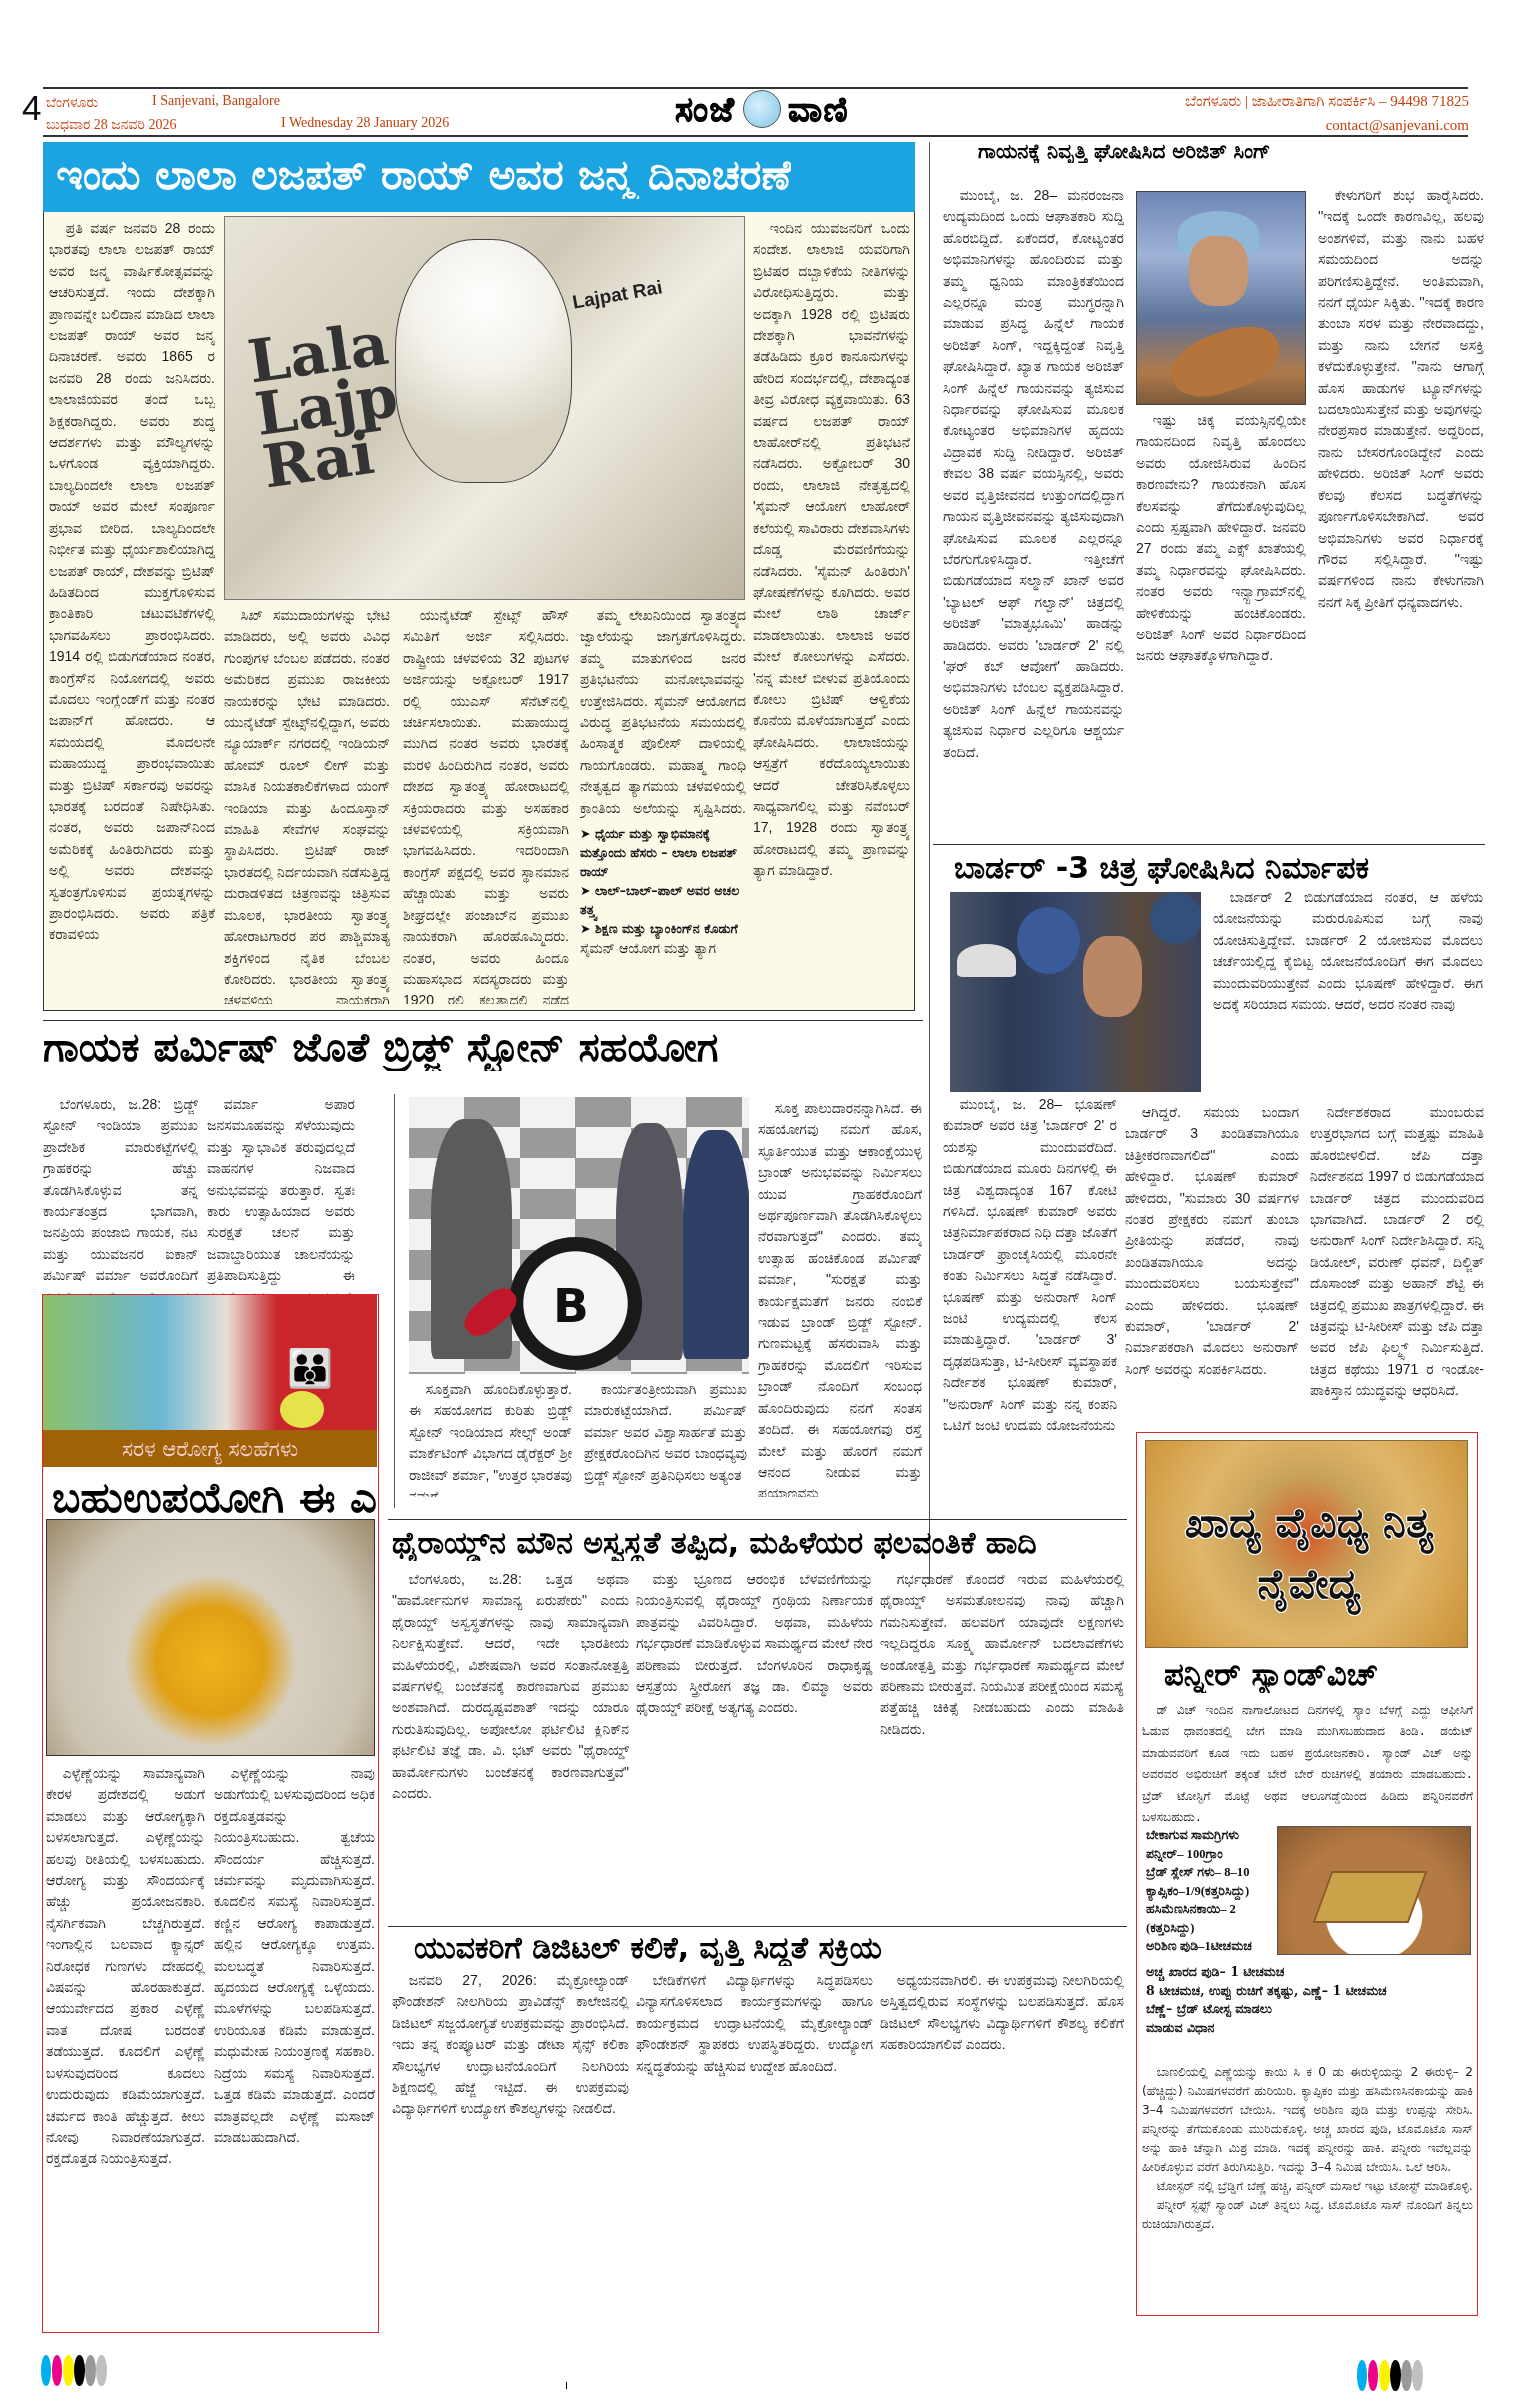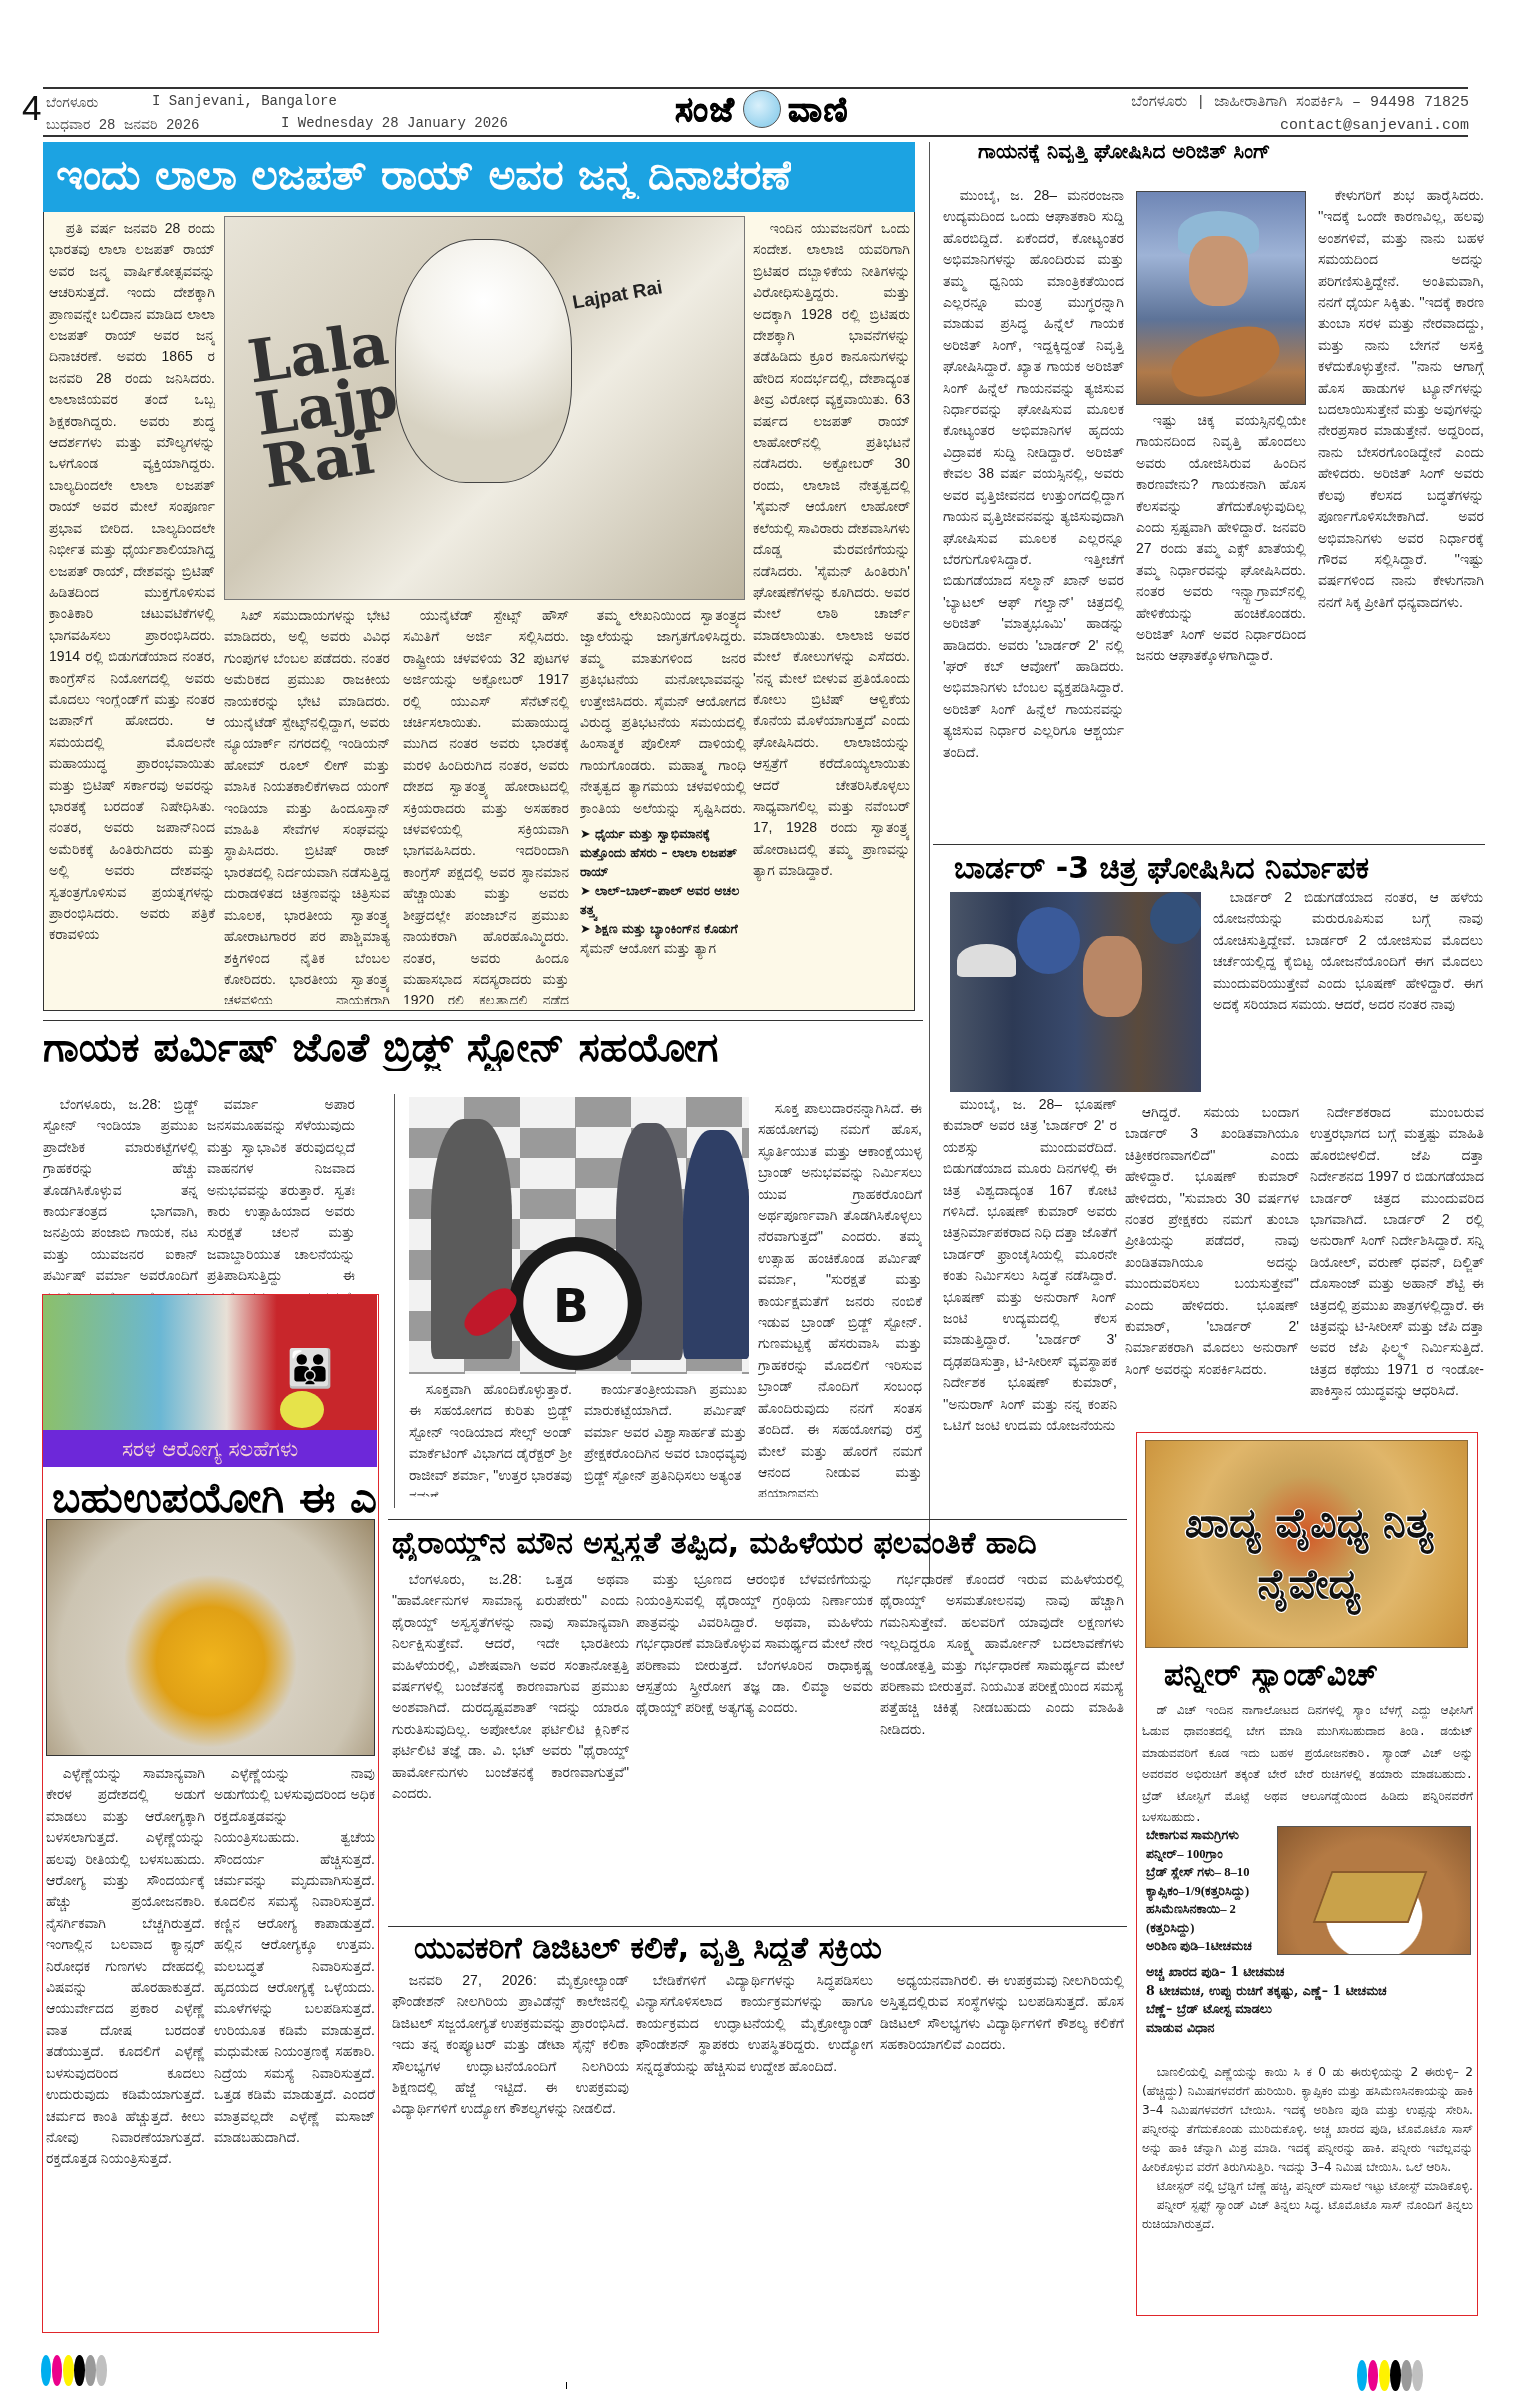--- a/index.html
+++ b/index.html
@@ -1,20 +1,20 @@
 <!DOCTYPE html>
 <html style="font-size:12px"><head>
 <meta charset="utf-8">
 <style>
 *{box-sizing:border-box;margin:0;padding:0}
 html,body{width:1528px;height:2401px;background:#fff;overflow:hidden}
 body{position:relative;font-family:"DejaVu Serif",serif;color:#111}
 .rule{position:absolute;background:#333}
 .masthead-left .pnum{position:absolute;left:22px;top:90px;font-family:"Liberation Sans",sans-serif;font-size:35px;line-height:35px}
-.mh-txt{position:absolute;font-family:Liberation Mono, monospace;font-size:14px;color:#404040;white-space:nowrap}
+.mh-txt{position:absolute;font-family:Liberation Serif, serif;font-size:14px;color:#c2410c;white-space:nowrap}
 .logo{position:absolute;left:540px;top:87px;width:444px;height:44px;display:flex;align-items:center;justify-content:center;gap:7.4px}
 .logo .lt{font-family:"DejaVu Sans",sans-serif;font-weight:bold;font-size:34px;color:#111;-webkit-text-stroke:0.7px #000;letter-spacing:1.5px}
 .logo .globe{width:38px;height:38px;border-radius:50%;background:radial-gradient(circle at 40% 40%,#d9f0fb,#7cc6e8);border:1.5px solid #555}
 .head{position:absolute;font-family:"DejaVu Sans",sans-serif;font-weight:bold;white-space:nowrap;overflow:hidden;color:#000}
 .bluebar{position:absolute;left:43px;top:142px;width:872px;height:70px;background:#1ca3e2}
 .bluebar .head{color:#fff;left:13.3px;top:9px;font-size:41px}
 .col{position:absolute;font-family:Liberation Sans, sans-serif;font-size:14px;line-height:21.4px;text-align:justify;color:#1a1a1a;overflow:hidden}
 .col p{text-indent:1.2em}
 .cream{background:#fdf9e8}
 .box{position:absolute;border:1.5px solid #333}
@@ -142,21 +142,21 @@
 <div class="col" style="left:758px;top:1098px;width:164px;height:399px">
     <p>ಸೂಕ್ತ ಪಾಲುದಾರನನ್ನಾಗಿಸಿದೆ. ಈ ಸಹಯೋಗವು ನಮಗೆ ಹೊಸ, ಸ್ಫೂರ್ತಿಯುತ ಮತ್ತು ಆಕಾಂಕ್ಷೆಯುಳ್ಳ ಬ್ರಾಂಡ್ ಅನುಭವವನ್ನು ನಿರ್ಮಿಸಲು ಯುವ ಗ್ರಾಹಕರೊಂದಿಗೆ ಅರ್ಥಪೂರ್ಣವಾಗಿ ತೊಡಗಿಸಿಕೊಳ್ಳಲು ನೆರವಾಗುತ್ತದೆ" ಎಂದರು. ತಮ್ಮ ಉತ್ಸಾಹ ಹಂಚಿಕೊಂಡ ಪರ್ಮಿಷ್ ವರ್ಮಾ, "ಸುರಕ್ಷತೆ ಮತ್ತು ಕಾರ್ಯಕ್ಷಮತೆಗೆ ಜನರು ನಂಬಿಕೆ ಇಡುವ ಬ್ರಾಂಡ್ ಬ್ರಿಡ್ಜ್ ಸ್ಟೋನ್. ಗುಣಮಟ್ಟಕ್ಕೆ ಹೆಸರುವಾಸಿ ಮತ್ತು ಗ್ರಾಹಕರನ್ನು ಮೊದಲಿಗೆ ಇರಿಸುವ ಬ್ರಾಂಡ್ ನೊಂದಿಗೆ ಸಂಬಂಧ ಹೊಂದಿರುವುದು ನನಗೆ ಸಂತಸ ತಂದಿದೆ. ಈ ಸಹಯೋಗವು ರಸ್ತೆ ಮೇಲೆ ಮತ್ತು ಹೊರಗೆ ನಮಗೆ ಆನಂದ ನೀಡುವ ಮತ್ತು ಪ್ರಯಾಣವನ್ನು ಅರ್ಥಪೂರ್ಣಗೊಳಿಸುತ್ತದೆ" ಎಂದರು.</p>
   </div>
 <div class="vline" style="left:394px;top:1094px;height:414px"></div>
 
 <div class="redbox" style="left:42px;top:1294px;width:337px;height:1039px"></div>
 <div class="img" style="left:43px;top:1295px;width:334px;height:135px;background:linear-gradient(90deg,#8cc06a 0%,#6ab7d4 35%,#e8e0d6 55%,#c8262b 70%,#c8262b 100%)">
   <div style="position:absolute;left:244px;top:52px;width:74px;height:44px;font-size:37px;color:#fff;letter-spacing:-4.4px">👪</div>
   <div style="position:absolute;left:237px;top:96px;width:44px;height:37px;border-radius:50%;background:#e6e34a"></div>
 </div>
-<div style="position:absolute;left:43px;top:1430px;width:334px;height:37px;background:#6d28d9;display:flex;align-items:center;justify-content:center">
+<div style="position:absolute;left:43px;top:1430px;width:334px;height:37px;background:#a16207;display:flex;align-items:center;justify-content:center">
   <span style="font-family:'DejaVu Sans',sans-serif;color:#f7d3d3;font-size:21px">ಸರಳ ಆರೋಗ್ಯ ಸಲಹೆಗಳು</span>
 </div>
 <div class="head" style="left:52px;top:1473px;font-size:42px;width:325px">ಬಹುಉಪಯೋಗಿ ಈ ಎಳ್ಳೆಣ್ಣೆ</div>
 <div class="img" style="left:46px;top:1519px;width:329px;height:237px;background:radial-gradient(circle at 50% 60%,#f0b41c 0,#e0a015 25%,#d6cfc0 40%,#ccc4b2 70%,#9c8a6a 100%);border:0.7px solid #333"></div>
 <div class="col" style="left:46px;top:1763px;width:159px;height:562px">
     <p>ಎಳ್ಳೆಣ್ಣೆಯನ್ನು ಸಾಮಾನ್ಯವಾಗಿ ಕೇರಳ ಪ್ರದೇಶದಲ್ಲಿ ಅಡುಗೆ ಮಾಡಲು ಮತ್ತು ಆರೋಗ್ಯಕ್ಕಾಗಿ ಬಳಸಲಾಗುತ್ತದೆ. ಎಳ್ಳೆಣ್ಣೆಯನ್ನು ಹಲವು ರೀತಿಯಲ್ಲಿ ಬಳಸಬಹುದು. ಆರೋಗ್ಯ ಮತ್ತು ಸೌಂದರ್ಯಕ್ಕೆ ಹೆಚ್ಚು ಪ್ರಯೋಜನಕಾರಿ. ನೈಸರ್ಗಿಕವಾಗಿ ಬೆಚ್ಚಗಿರುತ್ತದೆ. ಇಂಗಾಲ್ಲಿನ ಬಲವಾದ ಕ್ಯಾನ್ಸರ್ ನಿರೋಧಕ ಗುಣಗಳು ದೇಹದಲ್ಲಿ ವಿಷವನ್ನು ಹೊರಹಾಕುತ್ತದೆ. ಆಯುರ್ವೇದದ ಪ್ರಕಾರ ಎಳ್ಳೆಣ್ಣೆ ವಾತ ದೋಷ ಬರದಂತೆ ತಡೆಯುತ್ತದೆ. ಕೂದಲಿಗೆ ಎಳ್ಳೆಣ್ಣೆ ಬಳಸುವುದರಿಂದ ಕೂದಲು ಉದುರುವುದು ಕಡಿಮೆಯಾಗುತ್ತದೆ. ಚರ್ಮದ ಕಾಂತಿ ಹೆಚ್ಚುತ್ತದೆ. ಕೀಲು ನೋವು ನಿವಾರಣೆಯಾಗುತ್ತದೆ. ರಕ್ತದೊತ್ತಡ ನಿಯಂತ್ರಿಸುತ್ತದೆ.</p>
   </div>
 <div class="col" style="left:214px;top:1763px;width:161px;height:562px">
     <p>ಎಳ್ಳೆಣ್ಣೆಯನ್ನು ನಾವು ಅಡುಗೆಯಲ್ಲಿ ಬಳಸುವುದರಿಂದ ಅಧಿಕ ರಕ್ತದೊತ್ತಡವನ್ನು ನಿಯಂತ್ರಿಸಬಹುದು. ತ್ವಚೆಯ ಸೌಂದರ್ಯ ಹೆಚ್ಚಿಸುತ್ತದೆ. ಚರ್ಮವನ್ನು ಮೃದುವಾಗಿಸುತ್ತದೆ. ಕೂದಲಿನ ಸಮಸ್ಯೆ ನಿವಾರಿಸುತ್ತದೆ. ಕಣ್ಣಿನ ಆರೋಗ್ಯ ಕಾಪಾಡುತ್ತದೆ. ಹಲ್ಲಿನ ಆರೋಗ್ಯಕ್ಕೂ ಉತ್ತಮ. ಮಲಬದ್ಧತೆ ನಿವಾರಿಸುತ್ತದೆ. ಹೃದಯದ ಆರೋಗ್ಯಕ್ಕೆ ಒಳ್ಳೆಯದು. ಮೂಳೆಗಳನ್ನು ಬಲಪಡಿಸುತ್ತದೆ. ಉರಿಯೂತ ಕಡಿಮೆ ಮಾಡುತ್ತದೆ. ಮಧುಮೇಹ ನಿಯಂತ್ರಣಕ್ಕೆ ಸಹಕಾರಿ. ನಿದ್ರೆಯ ಸಮಸ್ಯೆ ನಿವಾರಿಸುತ್ತದೆ. ಒತ್ತಡ ಕಡಿಮೆ ಮಾಡುತ್ತದೆ. ಎಂದರೆ ಮಾತ್ರವಲ್ಲದೇ ಎಳ್ಳೆಣ್ಣೆ ಮಸಾಜ್ ಮಾಡಬಹುದಾಗಿದೆ.</p>
   </div>

